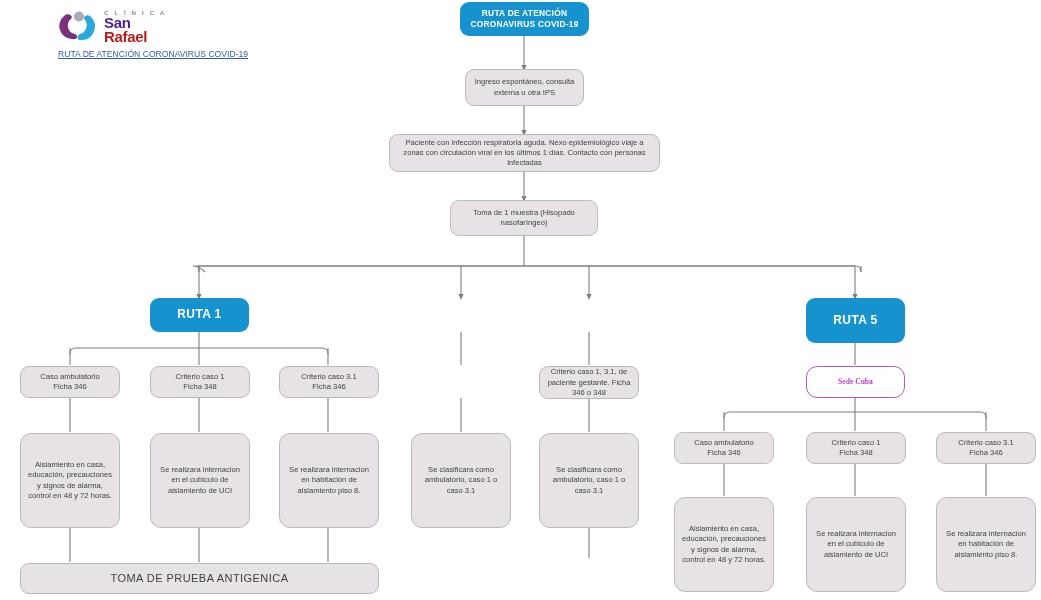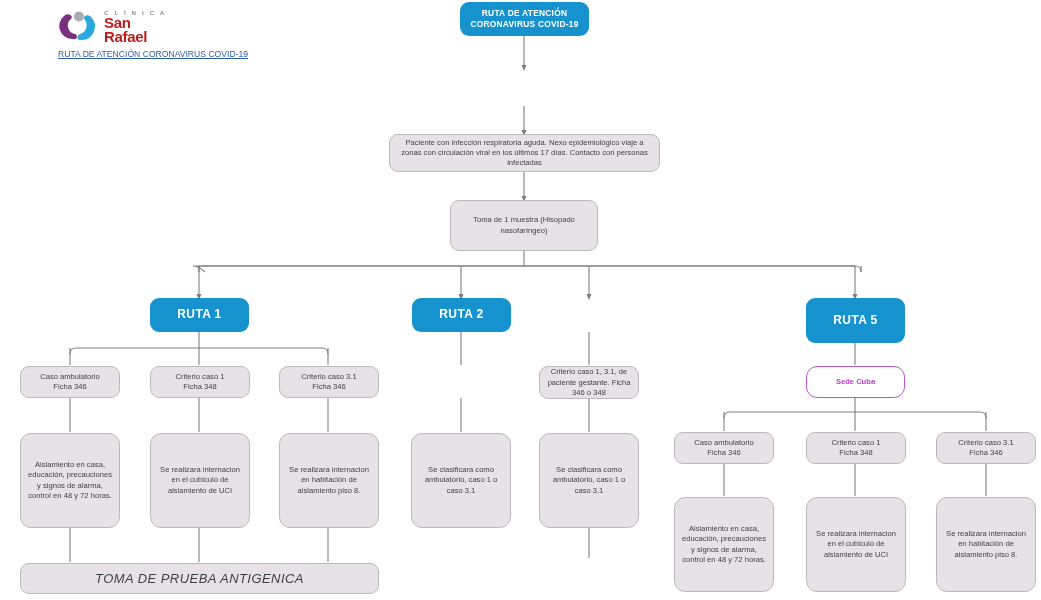--- a/index.html
+++ b/index.html
@@ -19,30 +19,30 @@
 
   .blue{background:#1693ce;border-radius:9px;color:#ffffff;
         font-weight:bold;font-size:8.4px;letter-spacing:.25px;padding:3px 5px;}
 
   .ruta{font-size:12px;letter-spacing:.4px;}
 
   .purple{background:#ffffff;border:1.6px solid #bb55cc;border-radius:11px;
           color:#b93fc6;font-size:7.6px;font-weight:bold;padding:3px 6px;}
 
   .bar{background:#e6e2e6;border:1px solid #bdb8bd;border-radius:9px;
-       color:#3f3f42;font-size:13px;letter-spacing:.45px;font-style:italic;}
+       color:#3f3f42;font-size:11px;letter-spacing:.45px;}
 
   
   #logo-block{position:absolute;left:58px;top:4px;width:230px;}
   #logo-mark{position:absolute;left:0px;top:4px;width:40px;height:34px;}
   #logo-words{position:absolute;left:46px;top:5px;}
   .logo-clinica{font-size:6.2px;letter-spacing:2.1px;color:#8a8f96;font-weight:bold;}
   .logo-san,.logo-rafael{font-size:15px;font-weight:bold;color:#1f6fb2;
         line-height:0.95;letter-spacing:-.3px;}
-  .logo-san{color:#b91c1c;}
+  .logo-san{color:#4c1d95;}
   .logo-rafael{color:#b91c1c;}
   #doc-title{position:absolute;left:58px;top:48px;width:205px;
         font-size:8.6px;color:#2f5fa8;text-decoration:underline;line-height:1.45;}
 </style>
 </head>
 <body>
 
 <div id="canvas">
 
   <svg class="wires" viewBox="0 0 1041 600">
@@ -117,48 +117,48 @@
       <div class="logo-clinica">C L Í N I C A</div>
       <div class="logo-san">San</div>
       <div class="logo-rafael">Rafael</div>
     </div>
   </div>
 
   <div id="doc-title">RUTA DE ATENCIÓN CORONAVIRUS COVID-19</div>
 
   <div class="node blue" style="left:460px;top:2px;width:129px;height:34px;">RUTA DE ATENCIÓN CORONAVIRUS COVID-19</div>
 
+  <div class="node gray" style="left:465px;top:69px;width:119px;height:37px;">Ingreso espontáneo, consulta externa u otra IPS</div>
 
-  <div class="node gray" style="left:389px;top:134px;width:271px;height:38px;">Paciente con infección respiratoria aguda. Nexo epidemiológico viaje a zonas con circulación viral en los últimos 17 días. Contacto con personas infectadas</div>
+  <div class="node gray" style="left:389px;top:134px;width:271px;height:38px;">Paciente con infección respiratoria aguda. Nexo epidemiológico viaje a zonas con circulación viral en los últimos 1 días. Contacto con personas infectadas</div>
 
-  <div class="node gray" style="left:450px;top:200px;width:148px;height:51px;">Toma de 1 muestra (Hisopado nasofaríngeo)</div>
+  <div class="node gray" style="left:450px;top:200px;width:148px;height:36px;">Toma de 1 muestra (Hisopado nasofaríngeo)</div>
 
   <div class="node blue ruta" style="left:150px;top:298px;width:99px;height:34px;">RUTA 1</div>
-  <div class="node blue ruta" style="left:412px;top:298px;width:99px;height:34px;">RUTA 2</div>
   <div class="node blue ruta" style="left:806px;top:298px;width:99px;height:45px;">RUTA 5</div>
 
   <div class="node gray" style="left:20px;top:366px;width:100px;height:32px;white-space:pre-line;">Caso ambulatorio
 Ficha 346</div>
   <div class="node gray" style="left:150px;top:366px;width:100px;height:32px;white-space:pre-line;">Criterio caso 1
 Ficha 348</div>
   <div class="node gray" style="left:279px;top:366px;width:100px;height:32px;white-space:pre-line;">Criterio caso 3.1
 Ficha 346</div>
 
   <div class="node gray tall" style="left:20px;top:433px;width:100px;height:95px;">Aislamiento en casa, educación, precauciones y signos de alarma, control en 48 y 72 horas.</div>
   <div class="node gray tall" style="left:150px;top:433px;width:100px;height:95px;">Se realizara internacion en el cubiculo de aislamiento de UCI</div>
   <div class="node gray tall" style="left:279px;top:433px;width:100px;height:95px;">Se realizara internacion en habitación de aislamiento piso 8.</div>
 
   <div class="node bar" style="left:20px;top:563px;width:359px;height:31px;">TOMA DE PRUEBA ANTIGENICA</div>
 
   <div class="node gray tall" style="left:411px;top:433px;width:100px;height:95px;">Se clasificara como ambulatorio, caso 1 o caso 3.1</div>
 
   <div class="node gray" style="left:539px;top:366px;width:100px;height:33px;">Criterio caso 1, 3.1, de paciente gestante. Ficha 346 o 348</div>
   <div class="node gray tall" style="left:539px;top:433px;width:100px;height:95px;">Se clasificara como ambulatorio, caso 1 o caso 3.1</div>
 
-  <div class="node purple" style="left:806px;top:366px;width:99px;height:32px;">Sede Cuba</div>
+  <div class="node purple" style="left:806px;top:366px;width:99px;height:32px;font-family:Liberation Serif, serif;">Sede Cuba</div>
 
   <div class="node gray" style="left:674px;top:432px;width:100px;height:32px;white-space:pre-line;">Caso ambulatorio
 Ficha 346</div>
   <div class="node gray" style="left:806px;top:432px;width:100px;height:32px;white-space:pre-line;">Criterio caso 1
 Ficha 348</div>
   <div class="node gray" style="left:936px;top:432px;width:100px;height:32px;white-space:pre-line;">Criterio caso 3.1
 Ficha 346</div>
 
   <div class="node gray tall" style="left:674px;top:497px;width:100px;height:95px;">Aislamiento en casa, educación, precauciones y signos de alarma, control en 48 y 72 horas.</div>
   <div class="node gray tall" style="left:806px;top:497px;width:100px;height:95px;">Se realizara internacion en el cubiculo de aislamiento de UCI</div>

